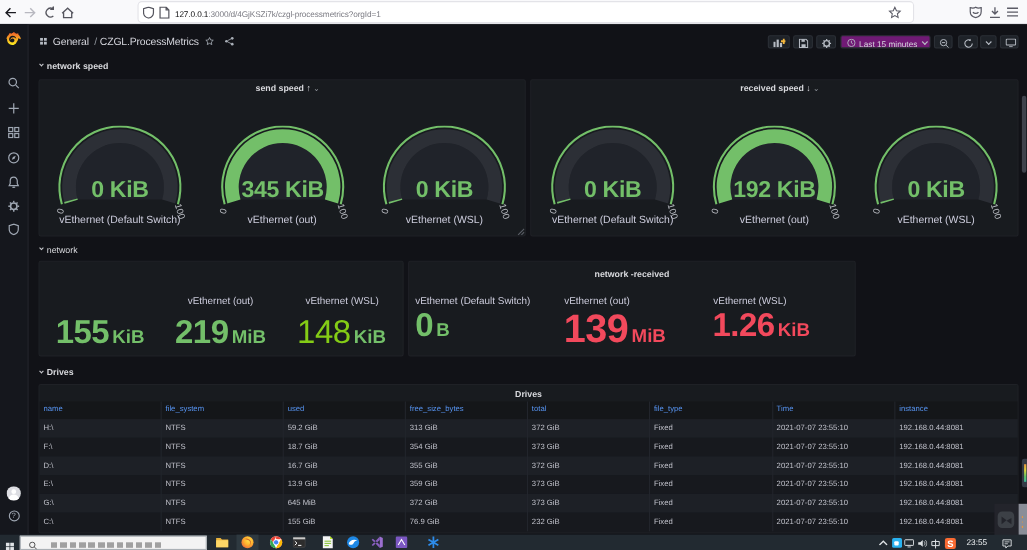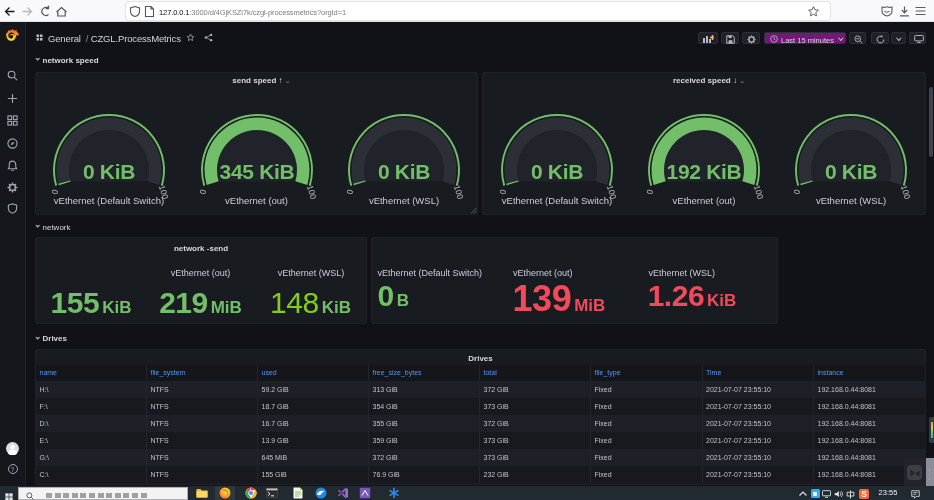--- a/index.html
+++ b/index.html
@@ -226,21 +226,21 @@
 <div style="position:absolute;left:447.0px;top:195px;width:220px;text-align:center;font-size:9.5px;color:#ccccdc">vEthernet (Default Switch)</div>
 <div style="position:absolute;left:594.0px;top:195px;width:220px;text-align:center;font-size:9.5px;color:#ccccdc">vEthernet (out)</div>
 <div style="position:absolute;left:741.0px;top:195px;width:220px;text-align:center;font-size:9.5px;color:#ccccdc">vEthernet (WSL)</div>
 <svg class="abs" style="left:470px;top:206.6px" width="7" height="7" viewBox="0 0 7 7">
       <path d="M6.5 1 L1 6.5 M6.5 4 L4 6.5" stroke="#5a5e66" stroke-width="1"></path>
     </svg>
 <div style="position:absolute;left:36.4px;top:224.4px;width:3.4px;height:3.4px;border-right:1.2px solid #c7c8cd;border-bottom:1.2px solid #c7c8cd;transform:rotate(45deg)"></div>
     <div style="position:absolute;left:42.5px;top:222.6px;font-size:8px;font-weight:normal;color:#d8d9dd">network</div>
 <div class="panel" style="left:35px;top:237.4px;width:332px;height:87px"></div>
 <div class="panel" style="left:371px;top:237.4px;width:407px;height:87px"></div>
-<div class="abs" style="left:51px;top:243.5px;width:300px;text-align:center;font-size:8px;font-weight:bold;color:#d8d9dd">network -send</div>
+<div class="abs" style="left:424.5px;top:245px;width:300px;text-align:center;font-size:8px;font-weight:bold;color:#d8d9dd">network -received</div>
 <div class="abs" style="left:1px;width:180px;justify-content:center;top:287.6px;display:flex;align-items:baseline;gap:3px">
       <span style="font-size:30px;font-weight:bold;line-height:1;letter-spacing:-0.5px;color:#73BF69">155</span>
       <span style="font-size:17px;font-weight:bold;line-height:1;color:#73BF69">KiB</span>
     </div>
 <div class="abs" style="left:100.5px;top:268px;width:200px;text-align:center;font-size:9px;color:#ccccdc">vEthernet (out)</div>
 <div class="abs" style="left:110.5px;width:180px;justify-content:center;top:287.6px;display:flex;align-items:baseline;gap:3px">
       <span style="font-size:30px;font-weight:bold;line-height:1;letter-spacing:-0.5px;color:#73BF69">219</span>
       <span style="font-size:17px;font-weight:bold;line-height:1;color:#73BF69">MiB</span>
     </div>
 <div class="abs" style="left:211px;top:268px;width:200px;text-align:center;font-size:9px;color:#ccccdc">vEthernet (WSL)</div>

